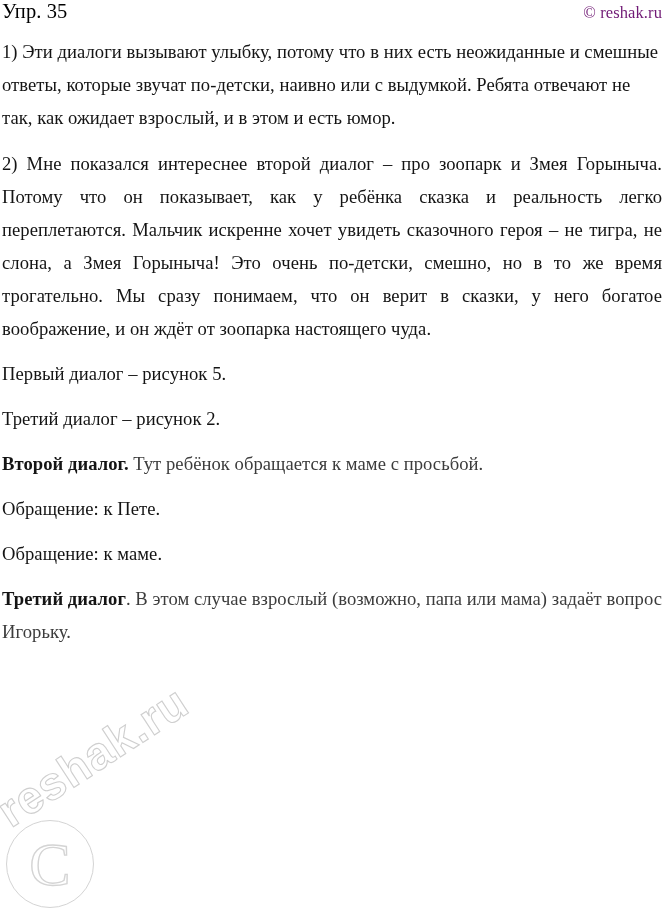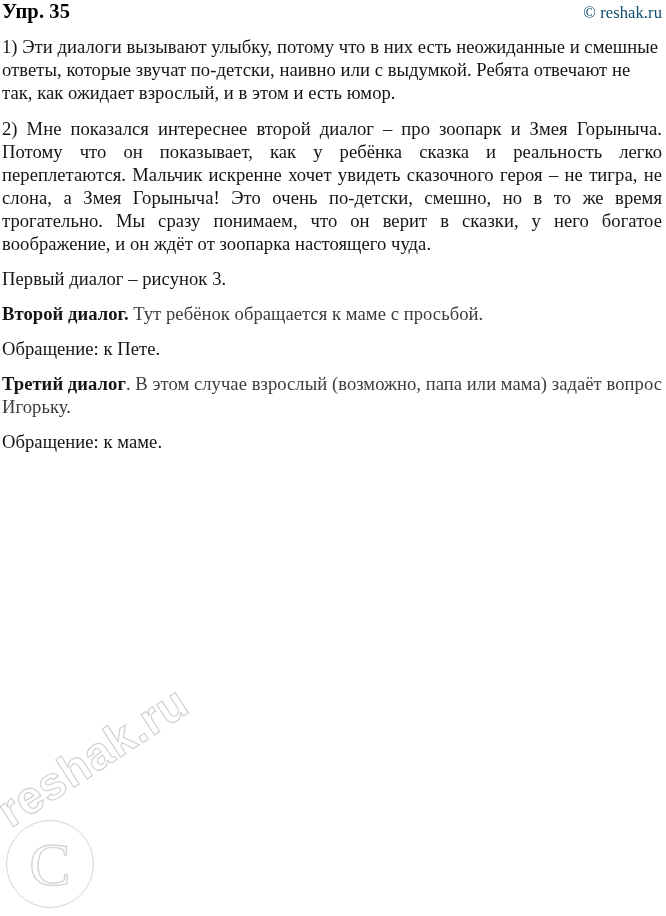--- a/index.html
+++ b/index.html
@@ -27,41 +27,41 @@
   
   .header {
     display: flex;
     align-items: baseline;
     justify-content: space-between;
     height: 26px;
     padding-top: 1px;
   }
   .title {
     font-size: 20.5px;
-    font-weight: bold;
+    font-weight: normal;
     letter-spacing: 0.1px;
     line-height: 1;
     white-space: nowrap;
   }
   .copyright {
     font-size: 16.5px;
-    color: #0c4a6e;
+    color: #701a75;
     line-height: 1;
     white-space: nowrap;
     letter-spacing: 0.1px;
   }
 
   
   .content {
     padding-top: 9px;
   }
   p.para {
     margin: 0 0 0 0;
     font-size: 18.6px;
-    line-height: 23px;
+    line-height: 33px;
     text-align: left;
     color: #141414;
     letter-spacing: 0.05px;
   }
   p.justify {
     text-align: justify;
     text-justify: inter-word;
   }
   p.gap {
     margin-top: 13px;
@@ -135,40 +135,43 @@
 
     <p class="para">
       <span>1) Эти диалоги вызывают улыбку, потому что в них есть неожиданные и смешные ответы, которые звучат по-детски, наивно или с выдумкой. Ребята отвечают не так, как ожидает взрослый, и в этом и есть юмор.</span>
     </p>
 
     <p class="para justify gap">
       <span>2) Мне показался интереснее второй диалог – про зоопарк и Змея Горыныча. Потому что он показывает, как у ребёнка сказка и реальность легко переплетаются. Мальчик искренне хочет увидеть сказочного героя – не тигра, не слона, а Змея Горыныча! Это очень по-детски, смешно, но в то же время трогательно. Мы сразу понимаем, что он верит в сказки, у него богатое воображение, и он ждёт от зоопарка настоящего чуда.</span>
     </p>
 
     <p class="para line">
-      <span>Первый диалог – рисунок 3.</span>
+      <span>Первый диалог – рисунок 5.</span>
     </p>
 
 
+    <p class="para line">
+      <span>Третий диалог – рисунок 2.</span>
+    </p>
 
 
     <p class="para line">
       <span class="b">Второй диалог.</span><span class="faint"> Тут ребёнок обращается к маме с просьбой.</span>
     </p>
 
     <p class="para line">
       <span>Обращение: к Пете.</span>
     </p>
 
+    <p class="para line">
+      <span>Обращение: к маме.</span>
+    </p>
+
     <p class="para justify line">
       <span class="b">Третий диалог</span><span class="faint">. В этом случае взрослый (возможно, папа или мама) задаёт вопрос Игорьку.</span>
-    </p>
-
-    <p class="para line">
-      <span>Обращение: к маме.</span>
     </p>
 
 
   </div>
 
   <div class="watermark">
     <div class="wm-text">reshak.ru</div>
     <div class="wm-c"></div>
   </div>
 

